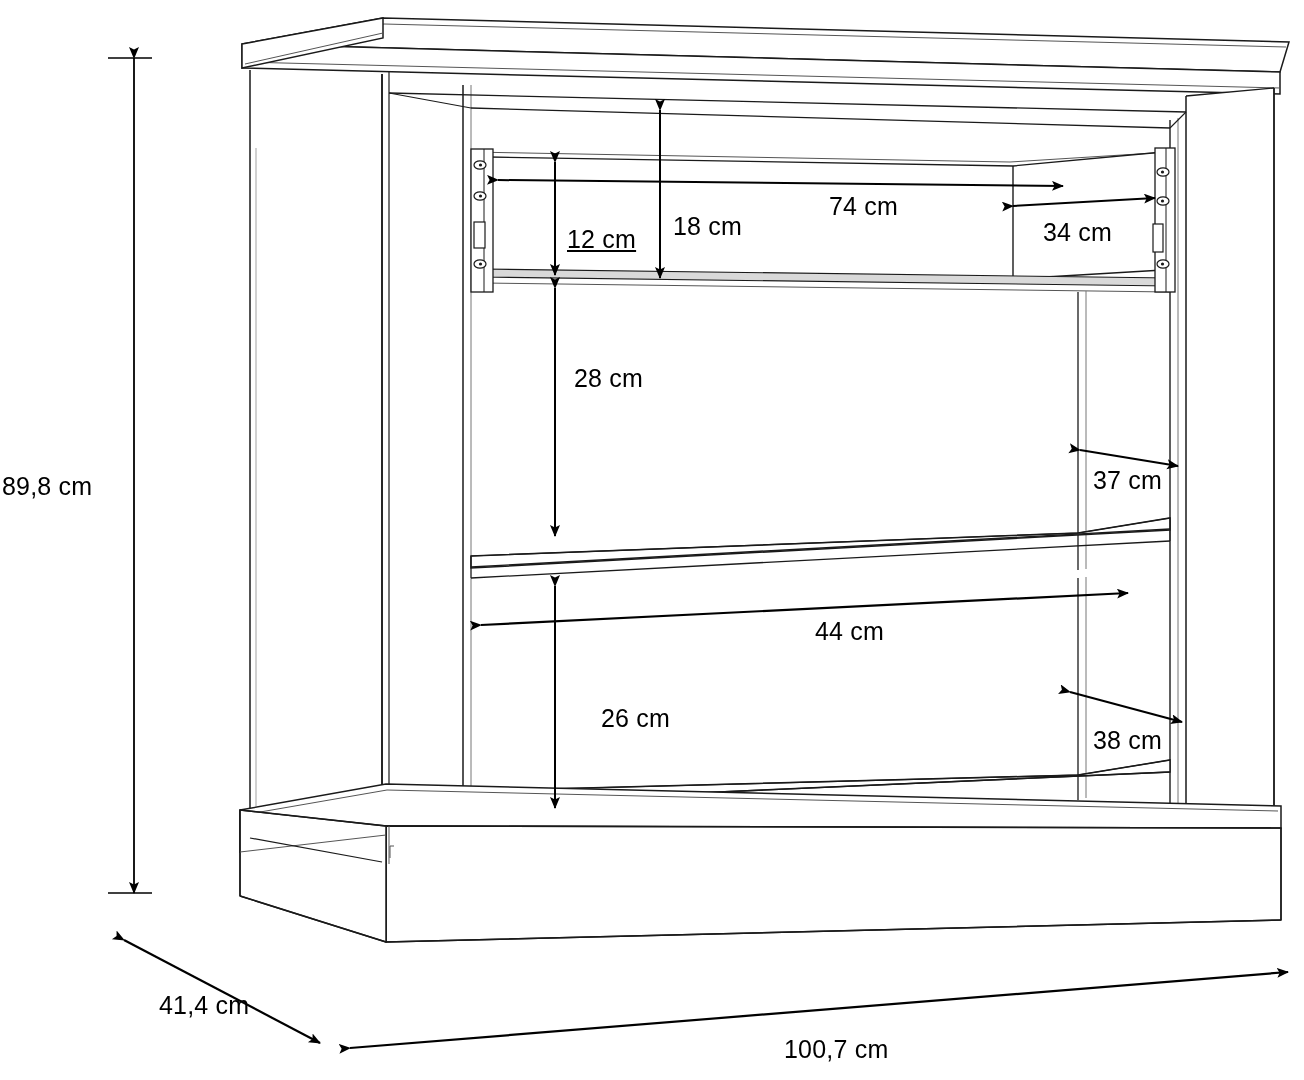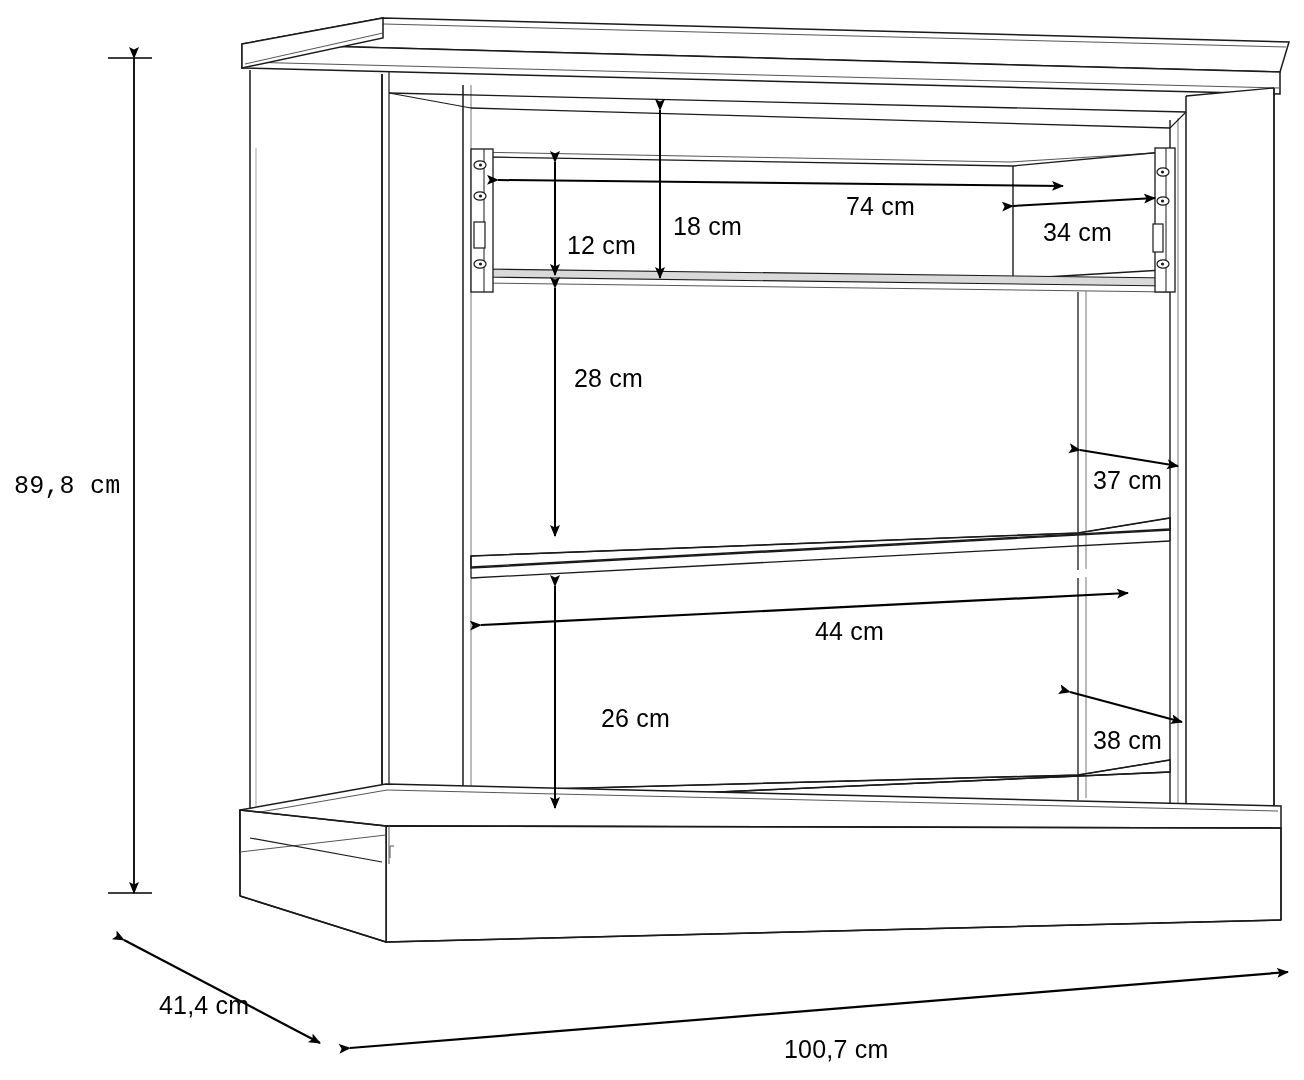--- a/index.html
+++ b/index.html
@@ -251,27 +251,27 @@
       <g>
         <line x1="124" y1="940" x2="320" y2="1043" stroke-width="2.2" marker-start="url(#ah)" marker-end="url(#ah)"></line>
       </g>
 
       <g>
         <line x1="350" y1="1048" x2="1288" y2="972" stroke-width="2.2" marker-start="url(#ah)" marker-end="url(#ah)"></line>
       </g>
     </g>
   </svg>
 
-  <div class="dim-label" style="left:14px;  top:472px;font-family:Liberation Mono, monospace;">89,8 cm</div>
+  <div class="dim-label" style="left:2px;  top:472px;">89,8 cm</div>
   <div class="dim-label" style="left:138px; top:991px;margin-left:21px;">41,4 cm</div>
   <div class="dim-label" style="left:784px; top:1035px;">100,7 cm</div>
 
-  <div class="dim-label" style="left:567px; top:231px;">12 cm</div>
+  <div class="dim-label" style="left:567px; top:225px;text-decoration:underline;">12 cm</div>
   <div class="dim-label" style="left:673px; top:212px;">18 cm</div>
-  <div class="dim-label" style="left:846px; top:192px;">74 cm</div>
+  <div class="dim-label" style="left:829px; top:192px;">74 cm</div>
   <div class="dim-label" style="left:1043px;top:218px;">34 cm</div>
 
   <div class="dim-label" style="left:574px; top:364px;">28 cm</div>
   <div class="dim-label" style="left:1093px;top:466px;">37 cm</div>
 
   <div class="dim-label" style="left:815px; top:617px;">44 cm</div>
   <div class="dim-label" style="left:574px; top:704px;margin-left:27px;">26 cm</div>
   <div class="dim-label" style="left:1093px;top:726px;">38 cm</div>
 
 </div>

